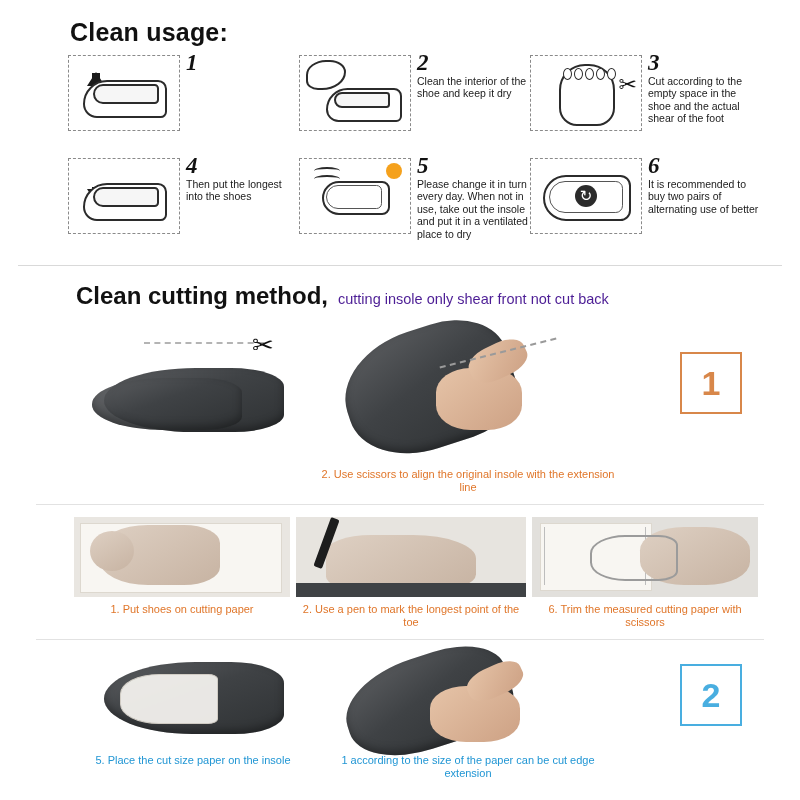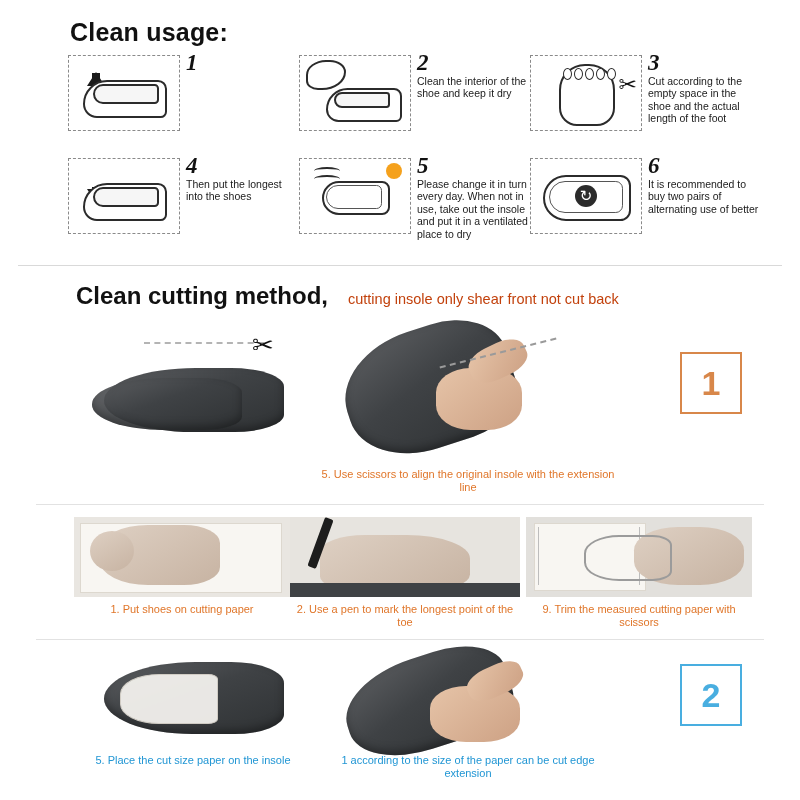--- a/index.html
+++ b/index.html
@@ -241,22 +241,22 @@
     align-items: baseline;
     margin: 10px 0 4px 58px;
   }
   .cut-title {
     font-size: 24px;
     font-weight: bold;
     color: #111;
   }
   .cut-subtitle {
     font-size: 14.5px;
-    color: #c2410c;
-    margin-left: 20px;
+    color: #4c1d95;
+    margin-left: 10px;
   }
 
   .row {
     display: flex;
     align-items: flex-start;
     position: relative;
   }
   .caption {
     font-size: 11px;
     color: #e0762a;
@@ -370,21 +370,21 @@
             <div class="toe"></div>
               <div class="toe"></div>
               <div class="toe"></div>
               <div class="toe"></div>
               <div class="toe"></div>
           </div>
           <div class="scissors" style="right:4px;top:18px;">✂</div>
         </div>
         <div class="usage-text-wrap">
           <div class="step-num">3</div>
-          <div class="usage-desc">Cut according to the empty space in the shoe and the actual length of the foot</div>
+          <div class="usage-desc">Cut according to the empty space in the shoe and the actual shear of the foot</div>
         </div>
       </div>
 
       <div class="usage-cell">
         <div class="usage-figure">
           <div class="shoe">
             <div class="arrow-stem"></div>
             <div class="arrow-down"></div>
             <div class="shoe-body"></div>
             <div class="shoe-insole"></div>
@@ -445,58 +445,58 @@
         </div>
       </div>
 
       <div style="width:300px;margin-left:6px;">
         <div class="insole-photo" style="height:148px;position:relative;background:#fff;">
           <div class="insole-grey" style="left:26px;top:14px;width:170px;height:120px;border-radius:48% 38% 34% 44%;transform:rotate(-18deg);"></div>
           <div class="hand" style="left:118px;top:54px;width:86px;height:62px;"></div>
           <div class="hand" style="left:150px;top:30px;width:60px;height:34px;transform:rotate(-25deg);"></div>
           <div class="dashline" style="left:120px;top:38px;width:120px;border-top:2px dashed #9a9a9a;transform:rotate(-14deg);"></div>
         </div>
-        <div class="caption">5. Use scissors to align the original insole with the extension line</div>
+        <div class="caption">2. Use scissors to align the original insole with the extension line</div>
       </div>
 
       <div style="margin-left:62px;margin-top:38px;">
         <div class="block-num">1</div>
       </div>
     </div>
 
     <div class="sub-divider"></div>
 
     <div class="row" style="margin-left:56px;margin-top:12px;">
 
       <div style="width:216px;">
         <div class="insole-photo" style="height:80px;position:relative;background:#e9e6e1;">
           <div class="paper" style="left:6px;top:6px;width:200px;height:68px;"></div>
           <div class="skin" style="left:26px;top:8px;width:120px;height:60px;border-radius:40% 30% 30% 40%;"></div>
           <div class="skin" style="left:16px;top:14px;width:44px;height:40px;border-radius:50%;"></div>
         </div>
         <div class="caption">1. Put shoes on cutting paper</div>
       </div>
 
-      <div style="width:230px;">
+      <div style="width:230px;margin-left:6px;">
         <div class="insole-photo" style="height:80px;position:relative;background:#e7e4df;">
           <div class="skin" style="left:30px;top:18px;width:150px;height:56px;border-radius:30% 42% 30% 26%;"></div>
           <div class="pen" style="left:26px;top:0px;width:9px;height:52px;"></div>
           <div style="position:absolute;left:0;bottom:0;width:100%;height:14px;background:#3f4245;"></div>
         </div>
         <div class="caption">2. Use a pen to mark the longest point of the toe</div>
       </div>
 
       <div style="width:226px;margin-left:6px;">
         <div class="insole-photo" style="height:80px;position:relative;background:#e2e0dc;">
           <div class="paper" style="left:8px;top:6px;width:110px;height:66px;"></div>
           <div style="position:absolute;left:12px;top:10px;width:100px;height:58px;border-left:1px solid #bdbdbd;border-right:1px solid #bdbdbd;"></div>
           <div class="skin" style="left:108px;top:10px;width:110px;height:58px;border-radius:40%;"></div>
           <div style="position:absolute;left:58px;top:18px;width:84px;height:42px;border:2px solid #9b9b9b;border-radius:40% 22% 22% 40%;"></div>
         </div>
-        <div class="caption">9. Trim the measured cutting paper with scissors</div>
+        <div class="caption">6. Trim the measured cutting paper with scissors</div>
       </div>
     </div>
 
     <div class="sub-divider"></div>
 
     <div class="row" style="margin-left:56px;margin-top:12px;">
 
       <div style="width:238px;">
         <div class="insole-photo" style="height:96px;position:relative;background:#fff;">
           <div class="insole-grey" style="left:30px;top:10px;width:180px;height:72px;border-radius:52% 30% 28% 50%;"></div>

